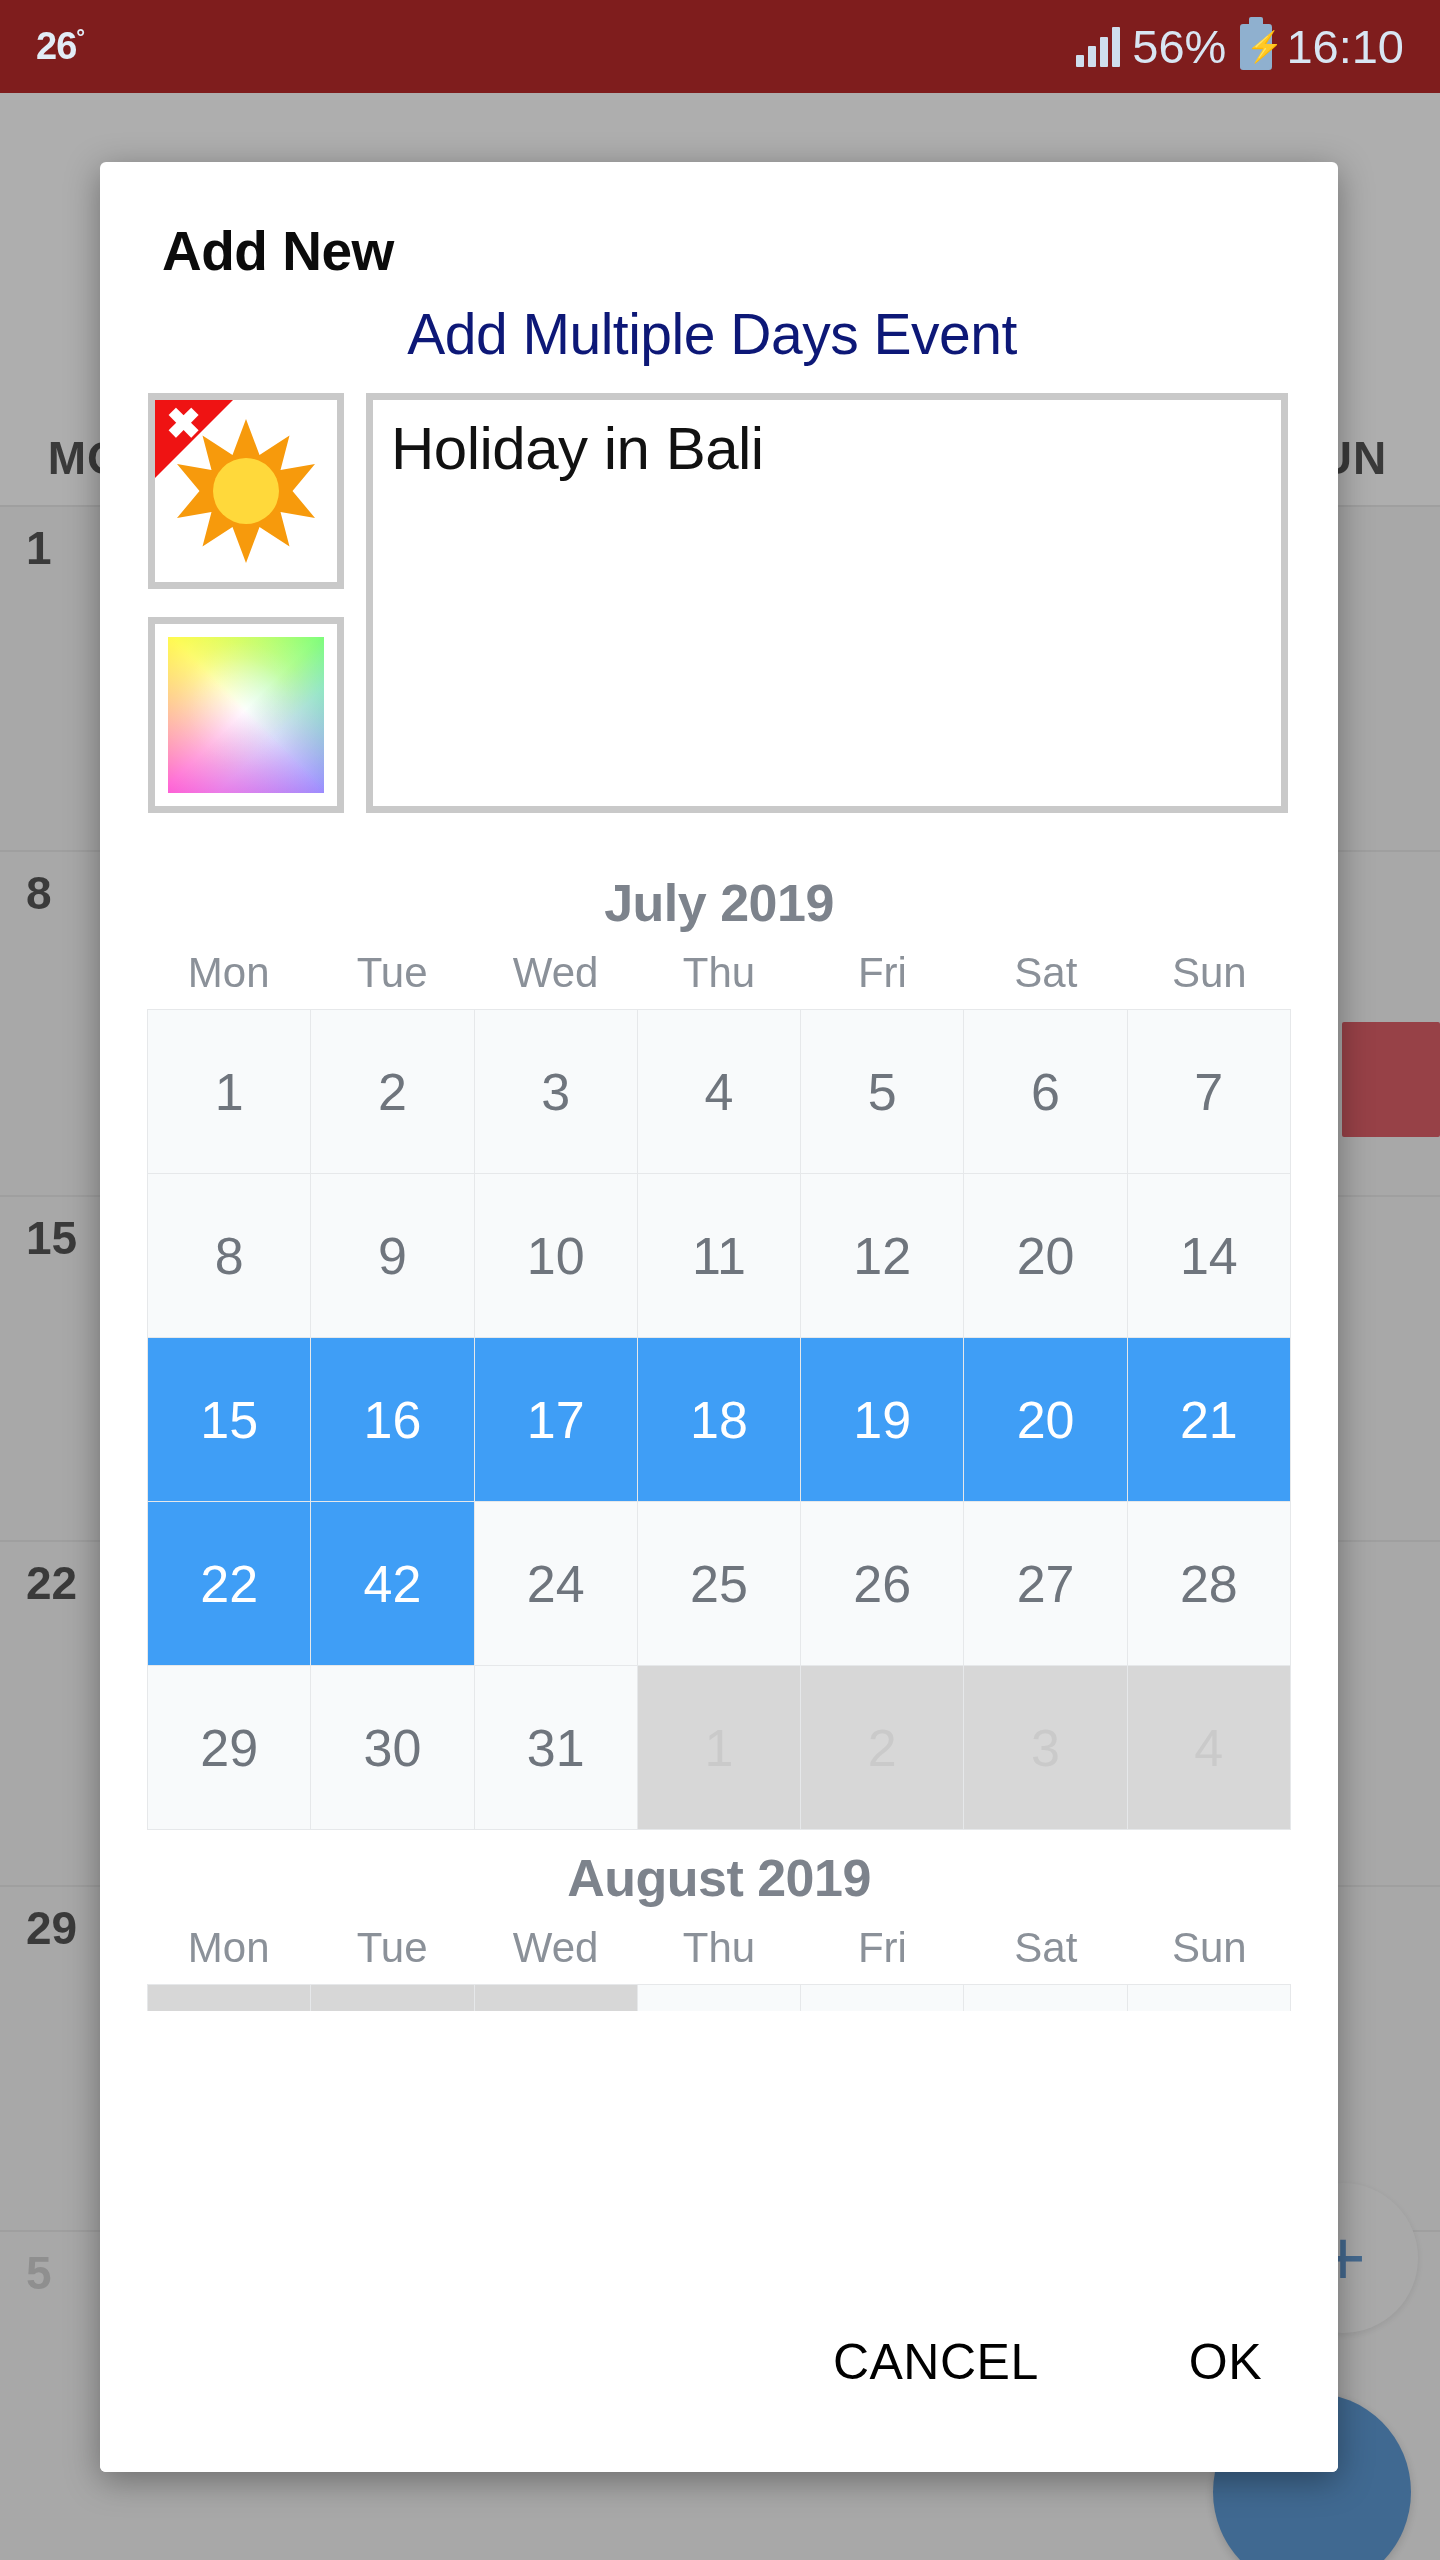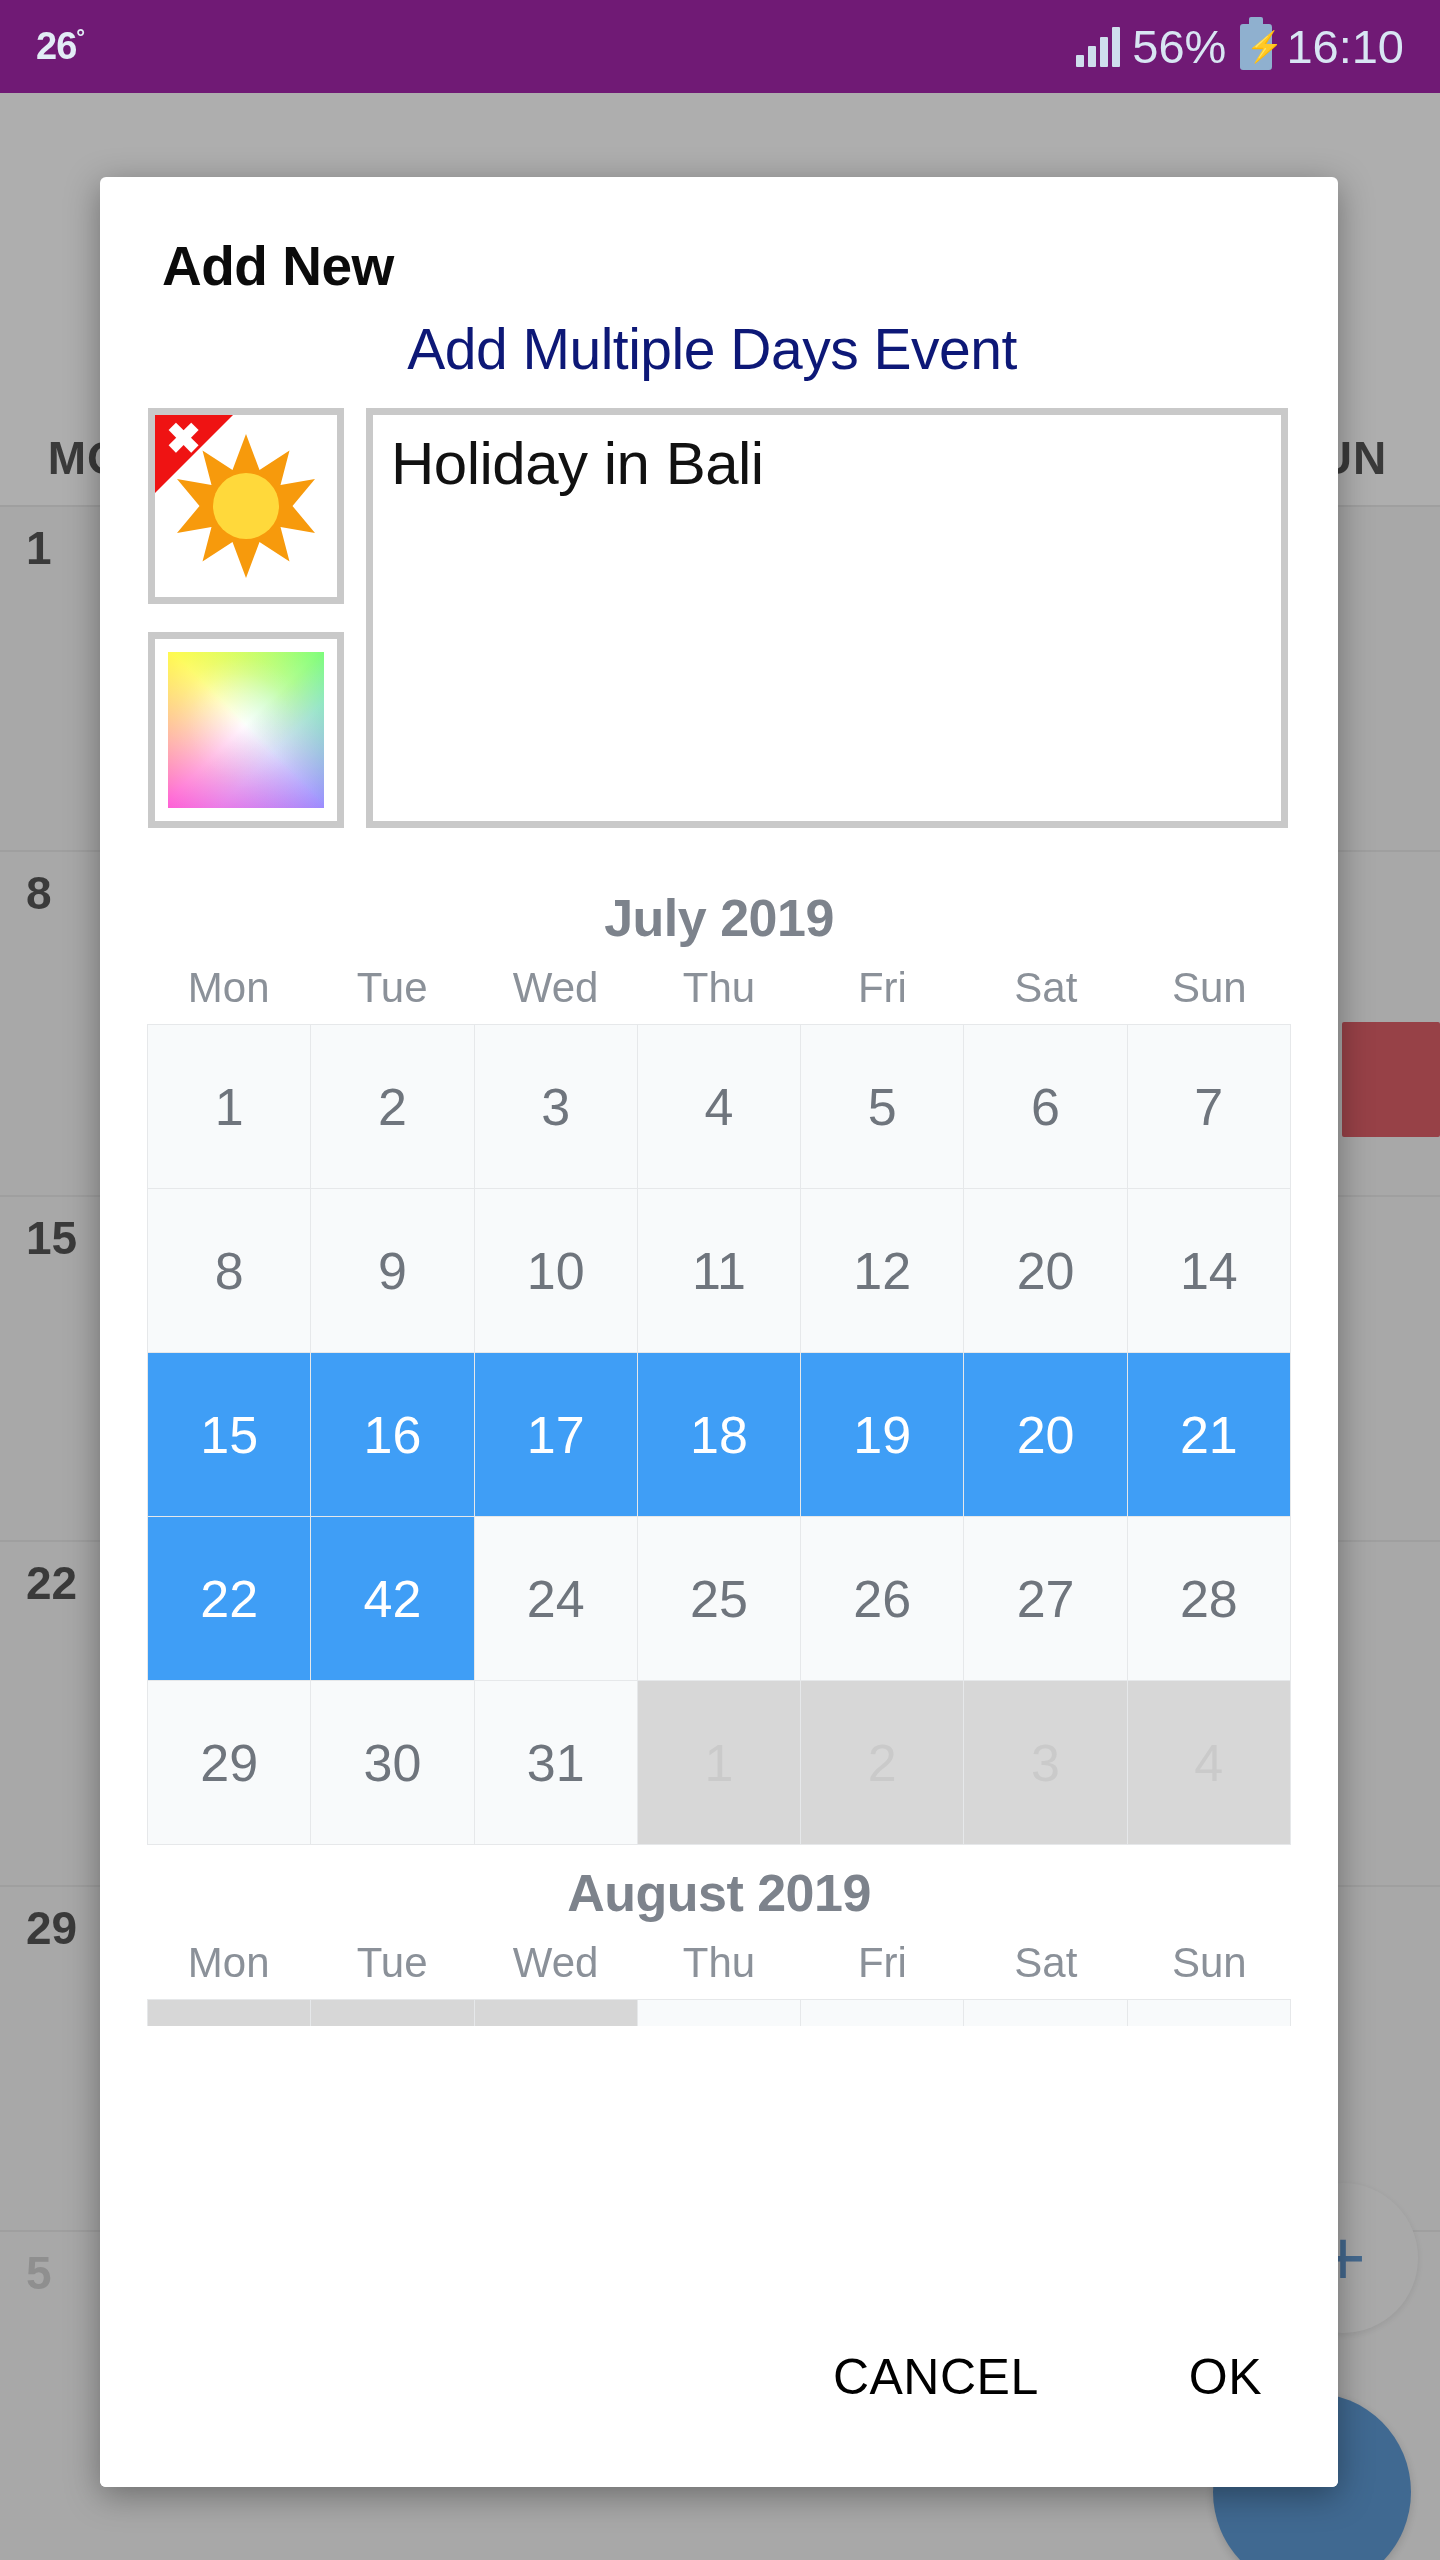--- a/index.html
+++ b/index.html
@@ -15,21 +15,21 @@
     position: relative;
     width: 1440px; height: 2560px;
     background: #c9c9c9;
     overflow: hidden;
   }
 
   
   #statusbar {
     position: absolute; left: 0; top: 0;
     width: 1440px; height: 93px;
-    background: #701a75;
+    background: #7f1d1d;
     display: flex; align-items: center;
     padding: 0 36px;
     z-index: 40;
   }
   #temp {
     color: #e2ecf6;
     font-size: 38px;
     font-weight: bold;
     letter-spacing: -1px;
   }
@@ -137,21 +137,21 @@
   #scrim {
     position: absolute; left: 0; top: 93px;
     width: 1440px; height: 2467px;
     background: rgba(110,110,110,.42);
     z-index: 10;
   }
 
   
   #dialog {
     position: absolute;
-    left: 100px; top: 177px;
+    left: 100px; top: 162px;
     width: 1238px; height: 2310px;
     background: #ffffff;
     border-radius: 6px;
     box-shadow: 0 8px 34px rgba(0,0,0,.36);
     z-index: 20;
     display: flex; flex-direction: column;
     overflow: hidden;
   }
   #dlg-title {
     margin: 57px 0 0 62px;

